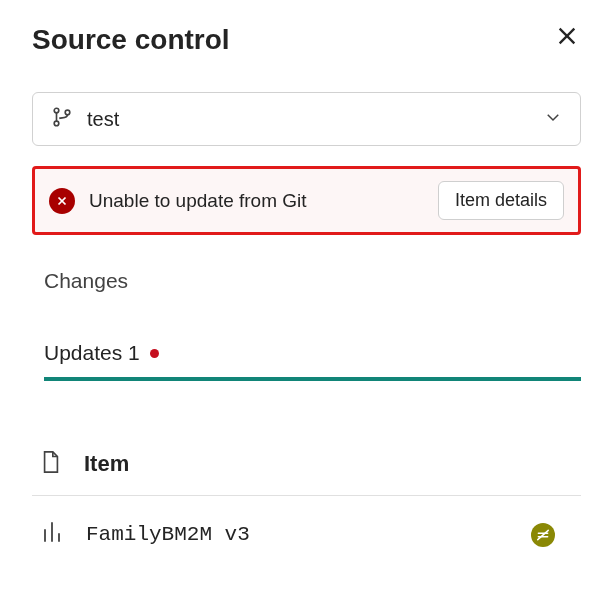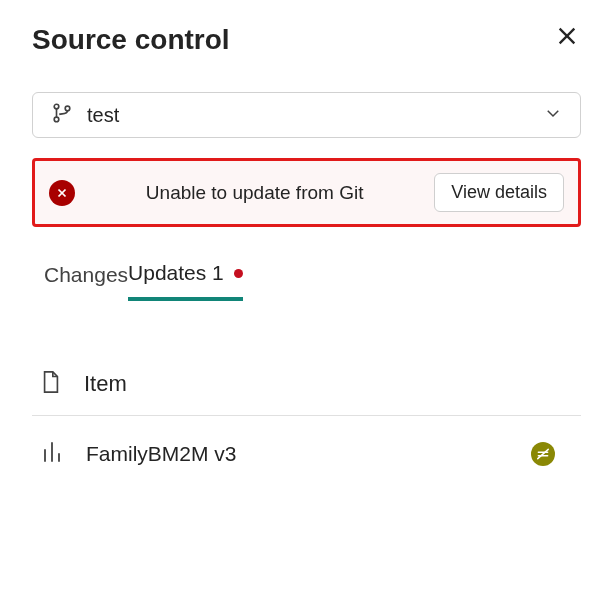--- a/index.html
+++ b/index.html
@@ -28,21 +28,21 @@
       height: 28px;
       display: flex;
       align-items: center;
       justify-content: center;
     }
     .close-btn svg { width: 22px; height: 22px; }
     
     .branch-select {
       border: 1px solid #d1d1d1;
       border-radius: 6px;
-      height: 46px;
+      height: 54px;
       display: flex;
       align-items: center;
       padding: 0 18px;
       gap: 14px;
       cursor: pointer;
       margin-bottom: 20px;
     }
     .branch-icon svg { width: 22px; height: 22px; }
     .branch-text {
       flex: 1;
@@ -69,37 +69,38 @@
       display: flex;
       align-items: center;
       justify-content: center;
       flex-shrink: 0;
     }
     .alert-icon svg { width: 14px; height: 14px; }
     .alert-text {
       flex: 1;
       font-size: 19px;
       color: #242424;
-      text-align: center;
     }
     .view-details-btn {
       border: 1px solid #cfcfcf;
       background: #ffffff;
       border-radius: 6px;
       padding: 8px 16px;
       font-size: 18px;
       color: #242424;
       cursor: pointer;
       font-family: inherit;
     }
     
     .tabs {
       display: flex;
+      gap: 30px;
       padding-left: 12px;
       margin-bottom: 60px;
+      flex-direction: column;
     }
     .tab {
       font-size: 21px;
       color: #424242;
       padding: 6px 0 12px 0;
       cursor: pointer;
       display: flex;
       align-items: center;
       gap: 10px;
     }
@@ -119,32 +120,33 @@
       display: flex;
       align-items: center;
       padding: 8px 8px 16px 8px;
       border-bottom: 1px solid #e0e0e0;
       gap: 22px;
     }
     .list-header .col-icon svg { width: 22px; height: 26px; }
     .col-item {
       flex: 1;
       font-size: 22px;
-      font-weight: 400;
+      font-weight: 700;
     }
     .col-status {
       font-size: 22px;
       font-weight: 600;
     }
     
     .list-row {
       display: flex;
       align-items: center;
       padding: 24px 8px;
       gap: 22px;
+      font-family: Liberation Mono, monospace;
     }
     .item-icon svg { width: 24px; height: 24px; }
     .item-name {
       flex: 1;
       font-size: 21px;
       color: #242424;
     }
     .status-icon {
       width: 24px;
       height: 24px;
@@ -191,21 +193,21 @@
 </div>
 
 <div class="alert">
   <div class="alert-icon">
     <svg viewBox="0 0 24 24" fill="none" stroke="#ffffff" stroke-width="3">
       <line x1="6" y1="6" x2="18" y2="18"></line>
       <line x1="18" y1="6" x2="6" y2="18"></line>
     </svg>
   </div>
   <span class="alert-text">Unable to update from Git</span>
-  <button class="view-details-btn">View details</button>
+  <button class="view-details-btn">Item details</button>
 </div>
 
 <div class="tabs">
   <div class="tab">
     <span>Changes</span>
   </div>
   <div class="tab active">
     <span>Updates 1</span>
     <span class="dot"></span>
   </div>

